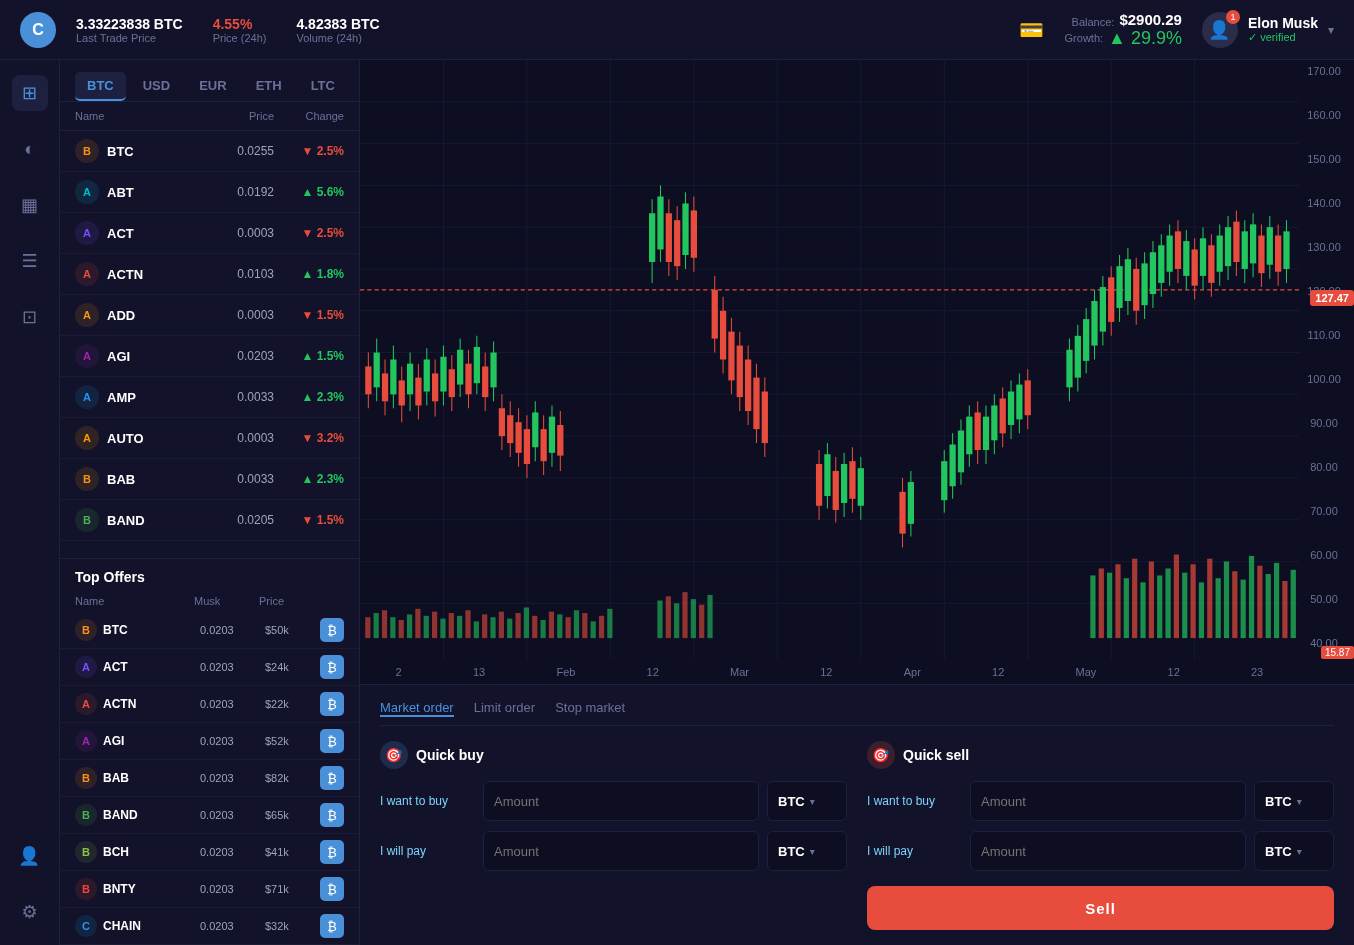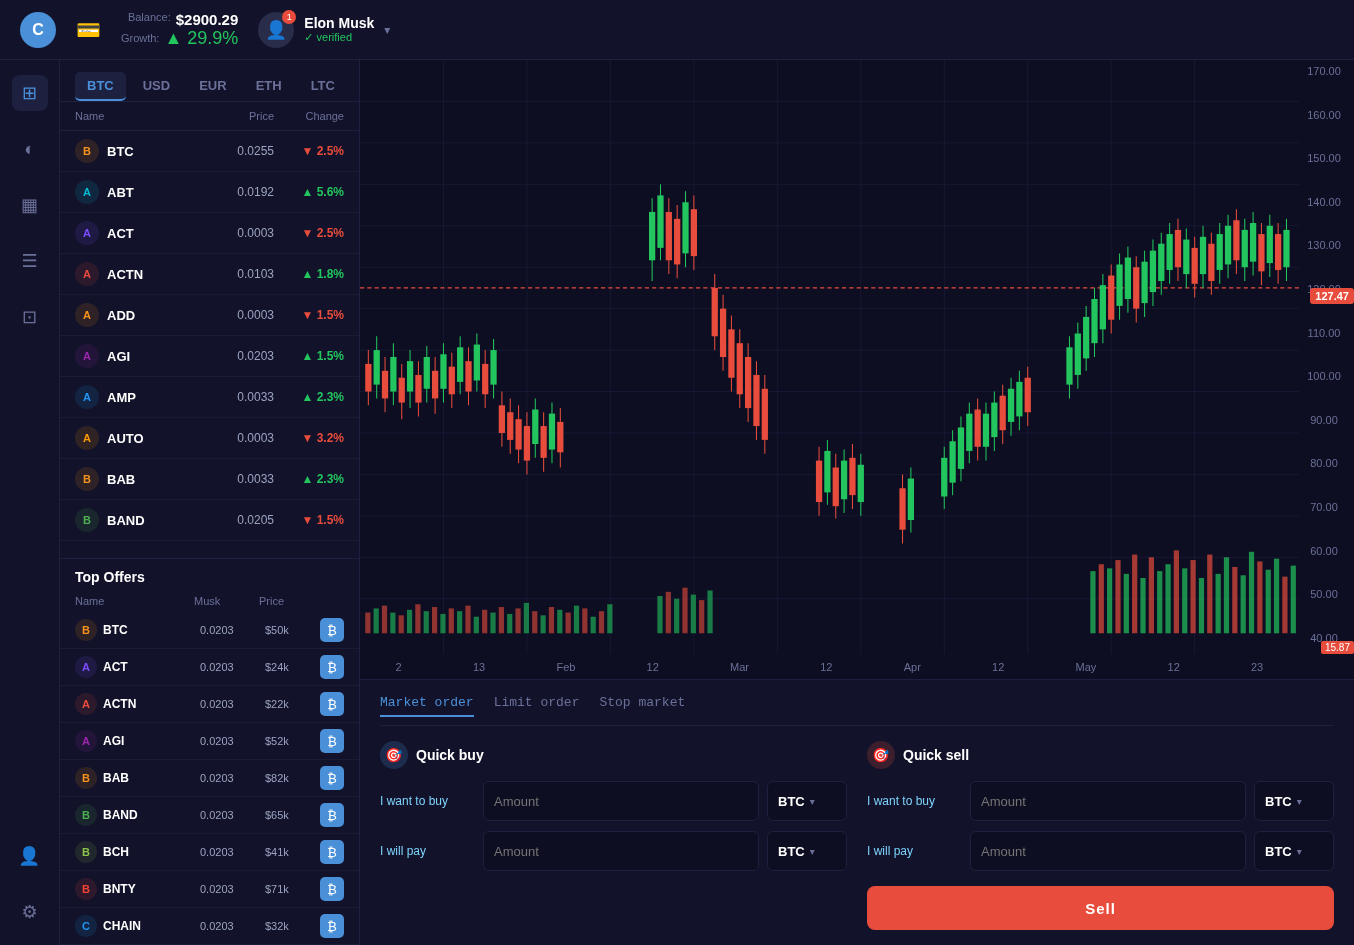--- a/index.html
+++ b/index.html
@@ -227,22 +227,20 @@
       display: flex;
       gap: 20px;
       margin-bottom: 15px;
       border-bottom: 1px solid #1e2040;
       padding-bottom: 8px;
     }
     .order-tab {
       font-size: 13px;
       color: #6b7099;
       cursor: pointer;
-      padding-bottom: 5px;
-      font-family: Liberation Mono, monospace;
     }
     .order-tab.active {
       color: #4a90d9;
       border-bottom: 2px solid #4a90d9;
     }
 
     .trade-section {
       display: flex;
       gap: 20px;
     }
@@ -388,26 +386,40 @@
       font-size: 10px;
       padding: 1px 4px;
       border-radius: 2px;
     }
   </style>
 </head>
 <body>
 
 <div class="topbar">
   <div class="topbar-logo">C</div>
+  <div class="topbar-stats">
+    <div class="stat-item">
+      <span class="stat-value">3.33223838 BTC</span>
+      <span class="stat-label">Last Trade Price</span>
+    </div>
+    <div class="stat-item">
+      <span class="stat-value" style="color:#e74c3c;">4.55%</span>
+      <span class="stat-label">Price (24h)</span>
+    </div>
+    <div class="stat-item">
+      <span class="stat-value">4.82383 BTC</span>
+      <span class="stat-label">Volume (24h)</span>
+    </div>
+  </div>
   <div class="topbar-right">
     <div style="display:flex;align-items:center;gap:5px;">
       <span style="font-size:20px;color:#6b7099;">💳</span>
     </div>
     <div class="balance-block">
-      <span style="display:flex;align-items:flex-start;gap:5px;">
+      <span style="display:flex;align-items:flex-end;gap:5px;">
         <span class="balance-label">Balance:</span>
         <span class="balance-value">$2900.29</span>
       </span>
       <span style="display:flex;align-items:center;gap:5px;">
         <span class="balance-label">Growth:</span>
         <span class="growth">▲ <span>29.9%</span></span>
       </span>
     </div>
     <div class="user-block">
       <div class="user-avatar">

